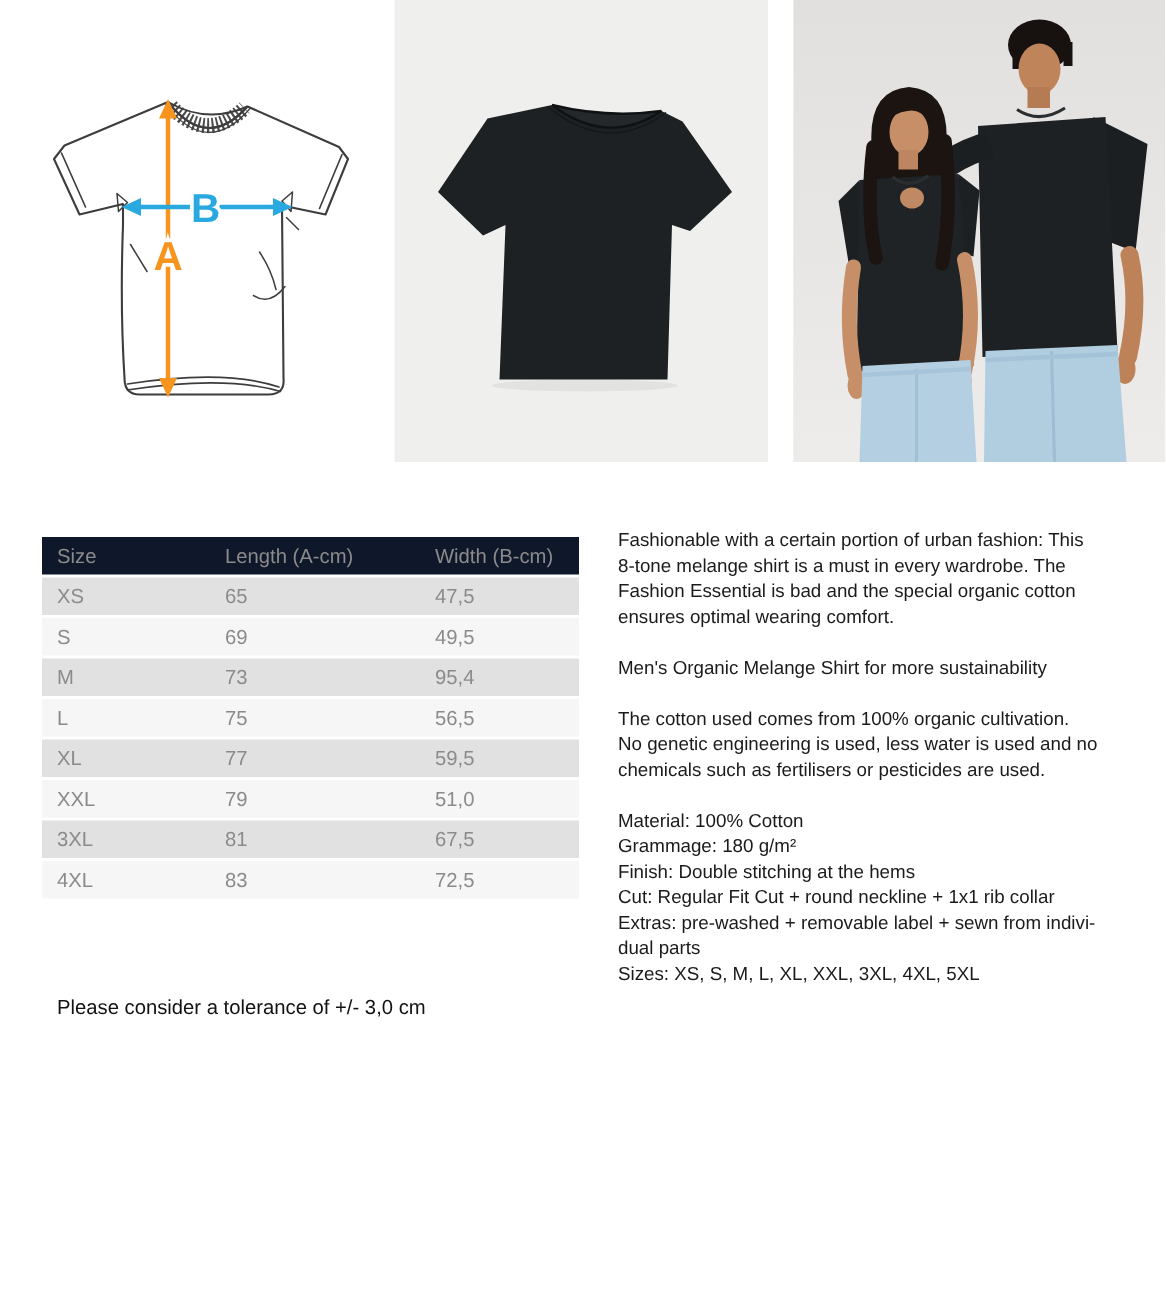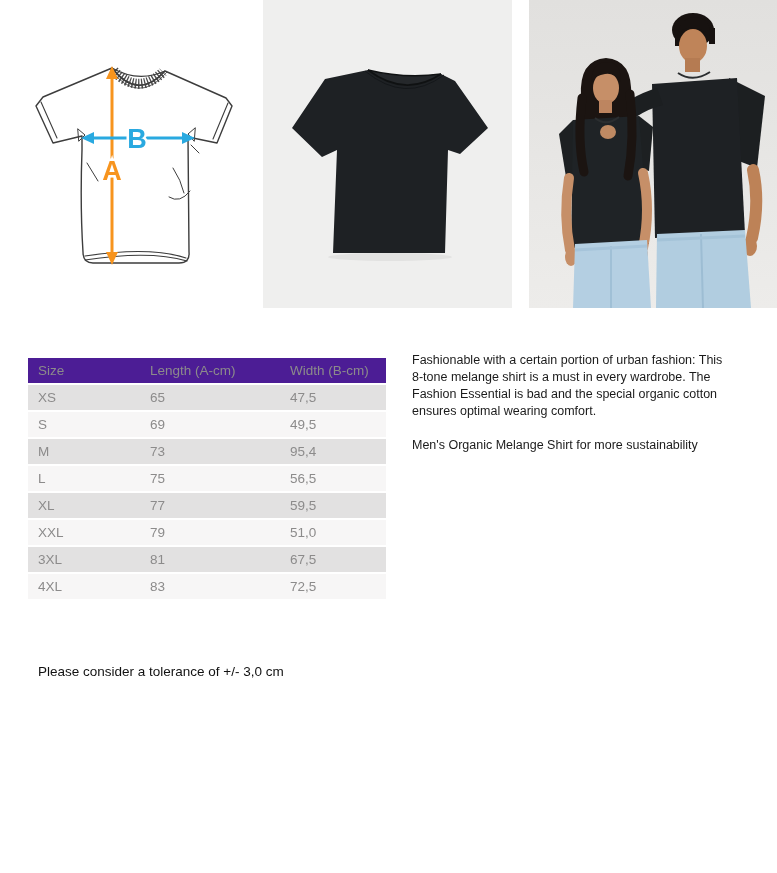--- a/index.html
+++ b/index.html
@@ -25,21 +25,21 @@
     position: absolute;
     left: 28px; top: 356px;
     width: 358px;
     border-collapse: separate;
     border-spacing: 0 2px;
     font-size: 13.5px;
     color: #8c8b8b;
     table-layout: fixed;
   }
   .size-table th {
-    background: #4c1d95;
+    background: #0f172a;
     font-weight: normal;
     text-align: left;
   }
   .size-table th, .size-table td {
     height: 25px;
     padding: 0 0 0 10px;
     vertical-align: middle;
     white-space: nowrap;
     overflow: hidden;
   }
@@ -243,15 +243,25 @@
   </table>
 
   <div class="tolerance">Please consider a tolerance of +/- 3,0 cm</div>
 
   <div class="description">
     <p>Fashionable with a certain portion of urban fashion: This
 8-tone melange shirt is a must in every wardrobe. The
 Fashion Essential is bad and the special organic cotton
 ensures optimal wearing comfort.</p>
     <p>Men's Organic Melange Shirt for more sustainability</p>
+    <p>The cotton used comes from 100% organic cultivation.
+No genetic engineering is used, less water is used and no
+chemicals such as fertilisers or pesticides are used.</p>
+    <p>Material: 100% Cotton
+Grammage: 180 g/m²
+Finish: Double stitching at the hems
+Cut: Regular Fit Cut + round neckline + 1x1 rib collar
+Extras: pre-washed + removable label + sewn from indivi-
+dual parts
+Sizes: XS, S, M, L, XL, XXL, 3XL, 4XL, 5XL</p>
   </div>
 
 </div>
 
 </body></html>

